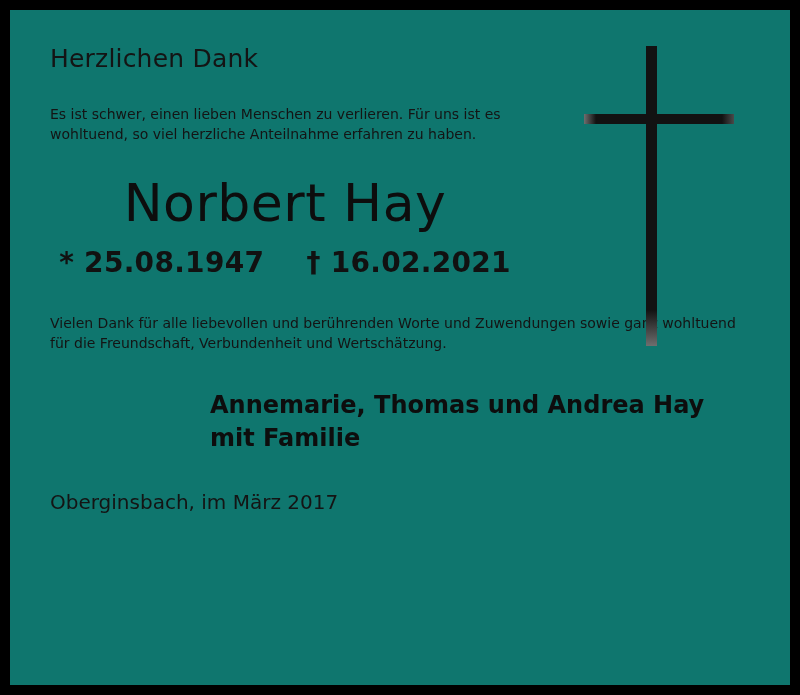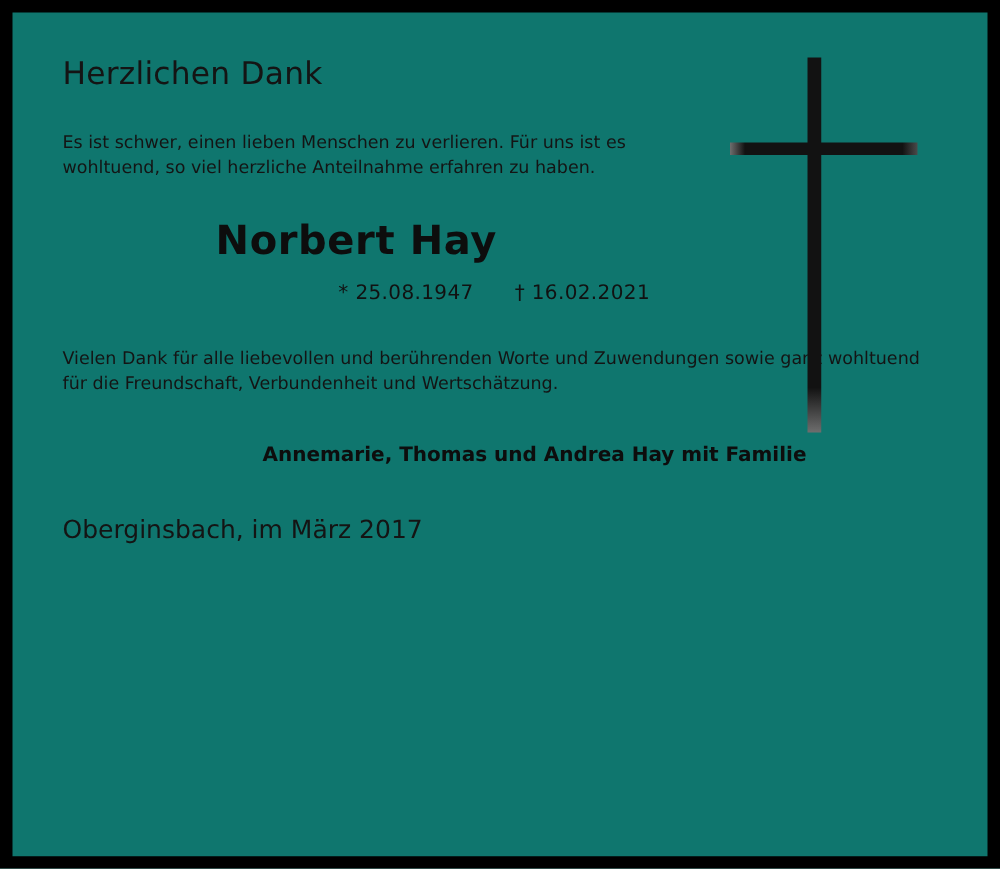--- a/index.html
+++ b/index.html
@@ -46,46 +46,45 @@
   }
   .para.wide {
     max-width: 700px;
   }
   .name-block {
     text-align: center;
     margin-top: 30px;
     padding-right: 230px;
   }
   .name {
-    font-size: 32px;
-    font-weight: 700;
+    font-size: 52px;
+    font-weight: 400;
     letter-spacing: 0.5px;
     color: #0d0d0d;
     line-height: 1.1;
     margin: 0;
   }
   .dates {
     margin-top: 14px;
-    font-size: 16px;
-    font-weight: 400;
+    font-size: 28px;
+    font-weight: 700;
     color: #111111;
     letter-spacing: 0.3px;
-    text-align: right;
   }
   .dates .sep {
     display: inline-block;
     width: 22px;
   }
   .thanks-para {
     margin-top: 34px;
   }
   .family {
     margin-top: 36px;
     padding-left: 160px;
-    font-size: 16px;
+    font-size: 24px;
     font-weight: 700;
     line-height: 1.35;
     color: #0d0d0d;
   }
   .place {
     margin-top: 36px;
     font-size: 20px;
     color: #141414;
   }
   .cross {

